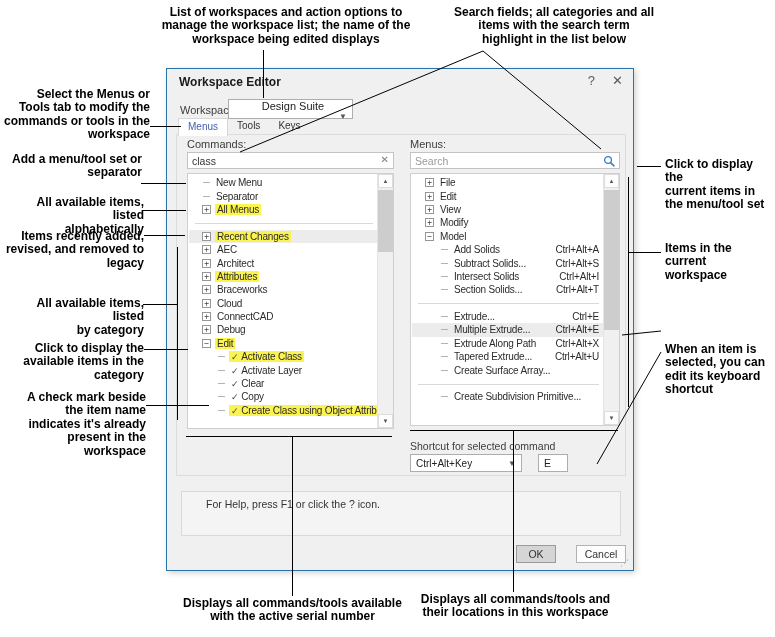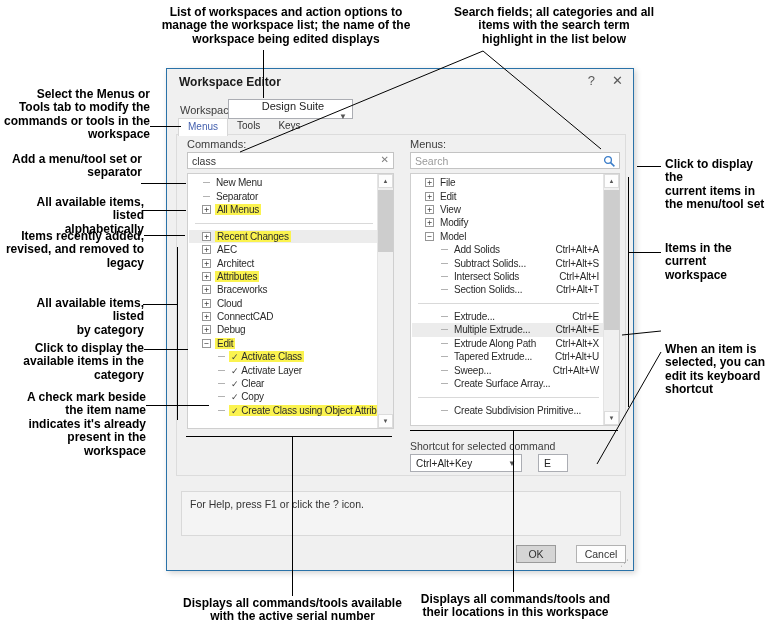--- a/index.html
+++ b/index.html
@@ -94,21 +94,21 @@
   .sb-thumb{position:absolute;left:0;right:0;background:#cdcdcd;}
 
   #shortcut-label{position:absolute;left:233px;top:305px;font-size:10.5px;color:#3c3c3c;}
   #shortcut-combo{left:233px;top:319px;width:112px;height:18px;font-size:10px;}
   #key-field{position:absolute;left:361px;top:319px;width:30px;height:18px;background:#fff;
              border:1px solid #abadb3;box-sizing:border-box;font-size:10.5px;color:#222;
              padding-left:5px;line-height:16px;}
 
   #helpbox{position:absolute;left:14px;top:422px;width:440px;height:45px;background:#f4f4f4;
            border:1px solid #d9d9d9;box-sizing:border-box;font-size:10.5px;color:#333;
-           padding:6px 8px;}
+           padding:6px 24px;}
   .btn{position:absolute;top:476px;height:18px;font-size:10.5px;color:#333;text-align:center;
        line-height:16px;box-sizing:border-box;}
   #ok-btn{left:349px;width:40px;background:#d5d5d5;border:1px solid #9a9a9a;}
   #cancel-btn{left:409px;width:50px;background:#fdfdfd;border:1px solid #b2b2b2;}
   #grip{position:absolute;right:4px;bottom:2px;font-size:9px;color:#aaa;}
 </style>
 </head>
 <body>
 
 <svg id="leaders" width="775" height="637" viewBox="0 0 775 637">
@@ -359,26 +359,20 @@
           </div>
           <div class="tree-row">
             <span class="ind"></span>
             <span class="dash"></span>
             <span class="lbl">Tapered Extrude...</span>
             <span class="row-shortcut">Ctrl+Alt+U</span>
           </div>
           <div class="tree-row">
             <span class="ind"></span>
             <span class="dash"></span>
-            <span class="lbl">Sweep...</span>
-            <span class="row-shortcut">Ctrl+Alt+W</span>
-          </div>
-          <div class="tree-row">
-            <span class="ind"></span>
-            <span class="dash"></span>
             <span class="lbl">Create Surface Array...</span>
           </div>
           <div class="tree-divider"></div>
           <div class="tree-row">
             <span class="ind"></span>
             <span class="dash"></span>
             <span class="lbl">Create Subdivision Primitive...</span>
           </div>
         </div>
       <div class="sb">

